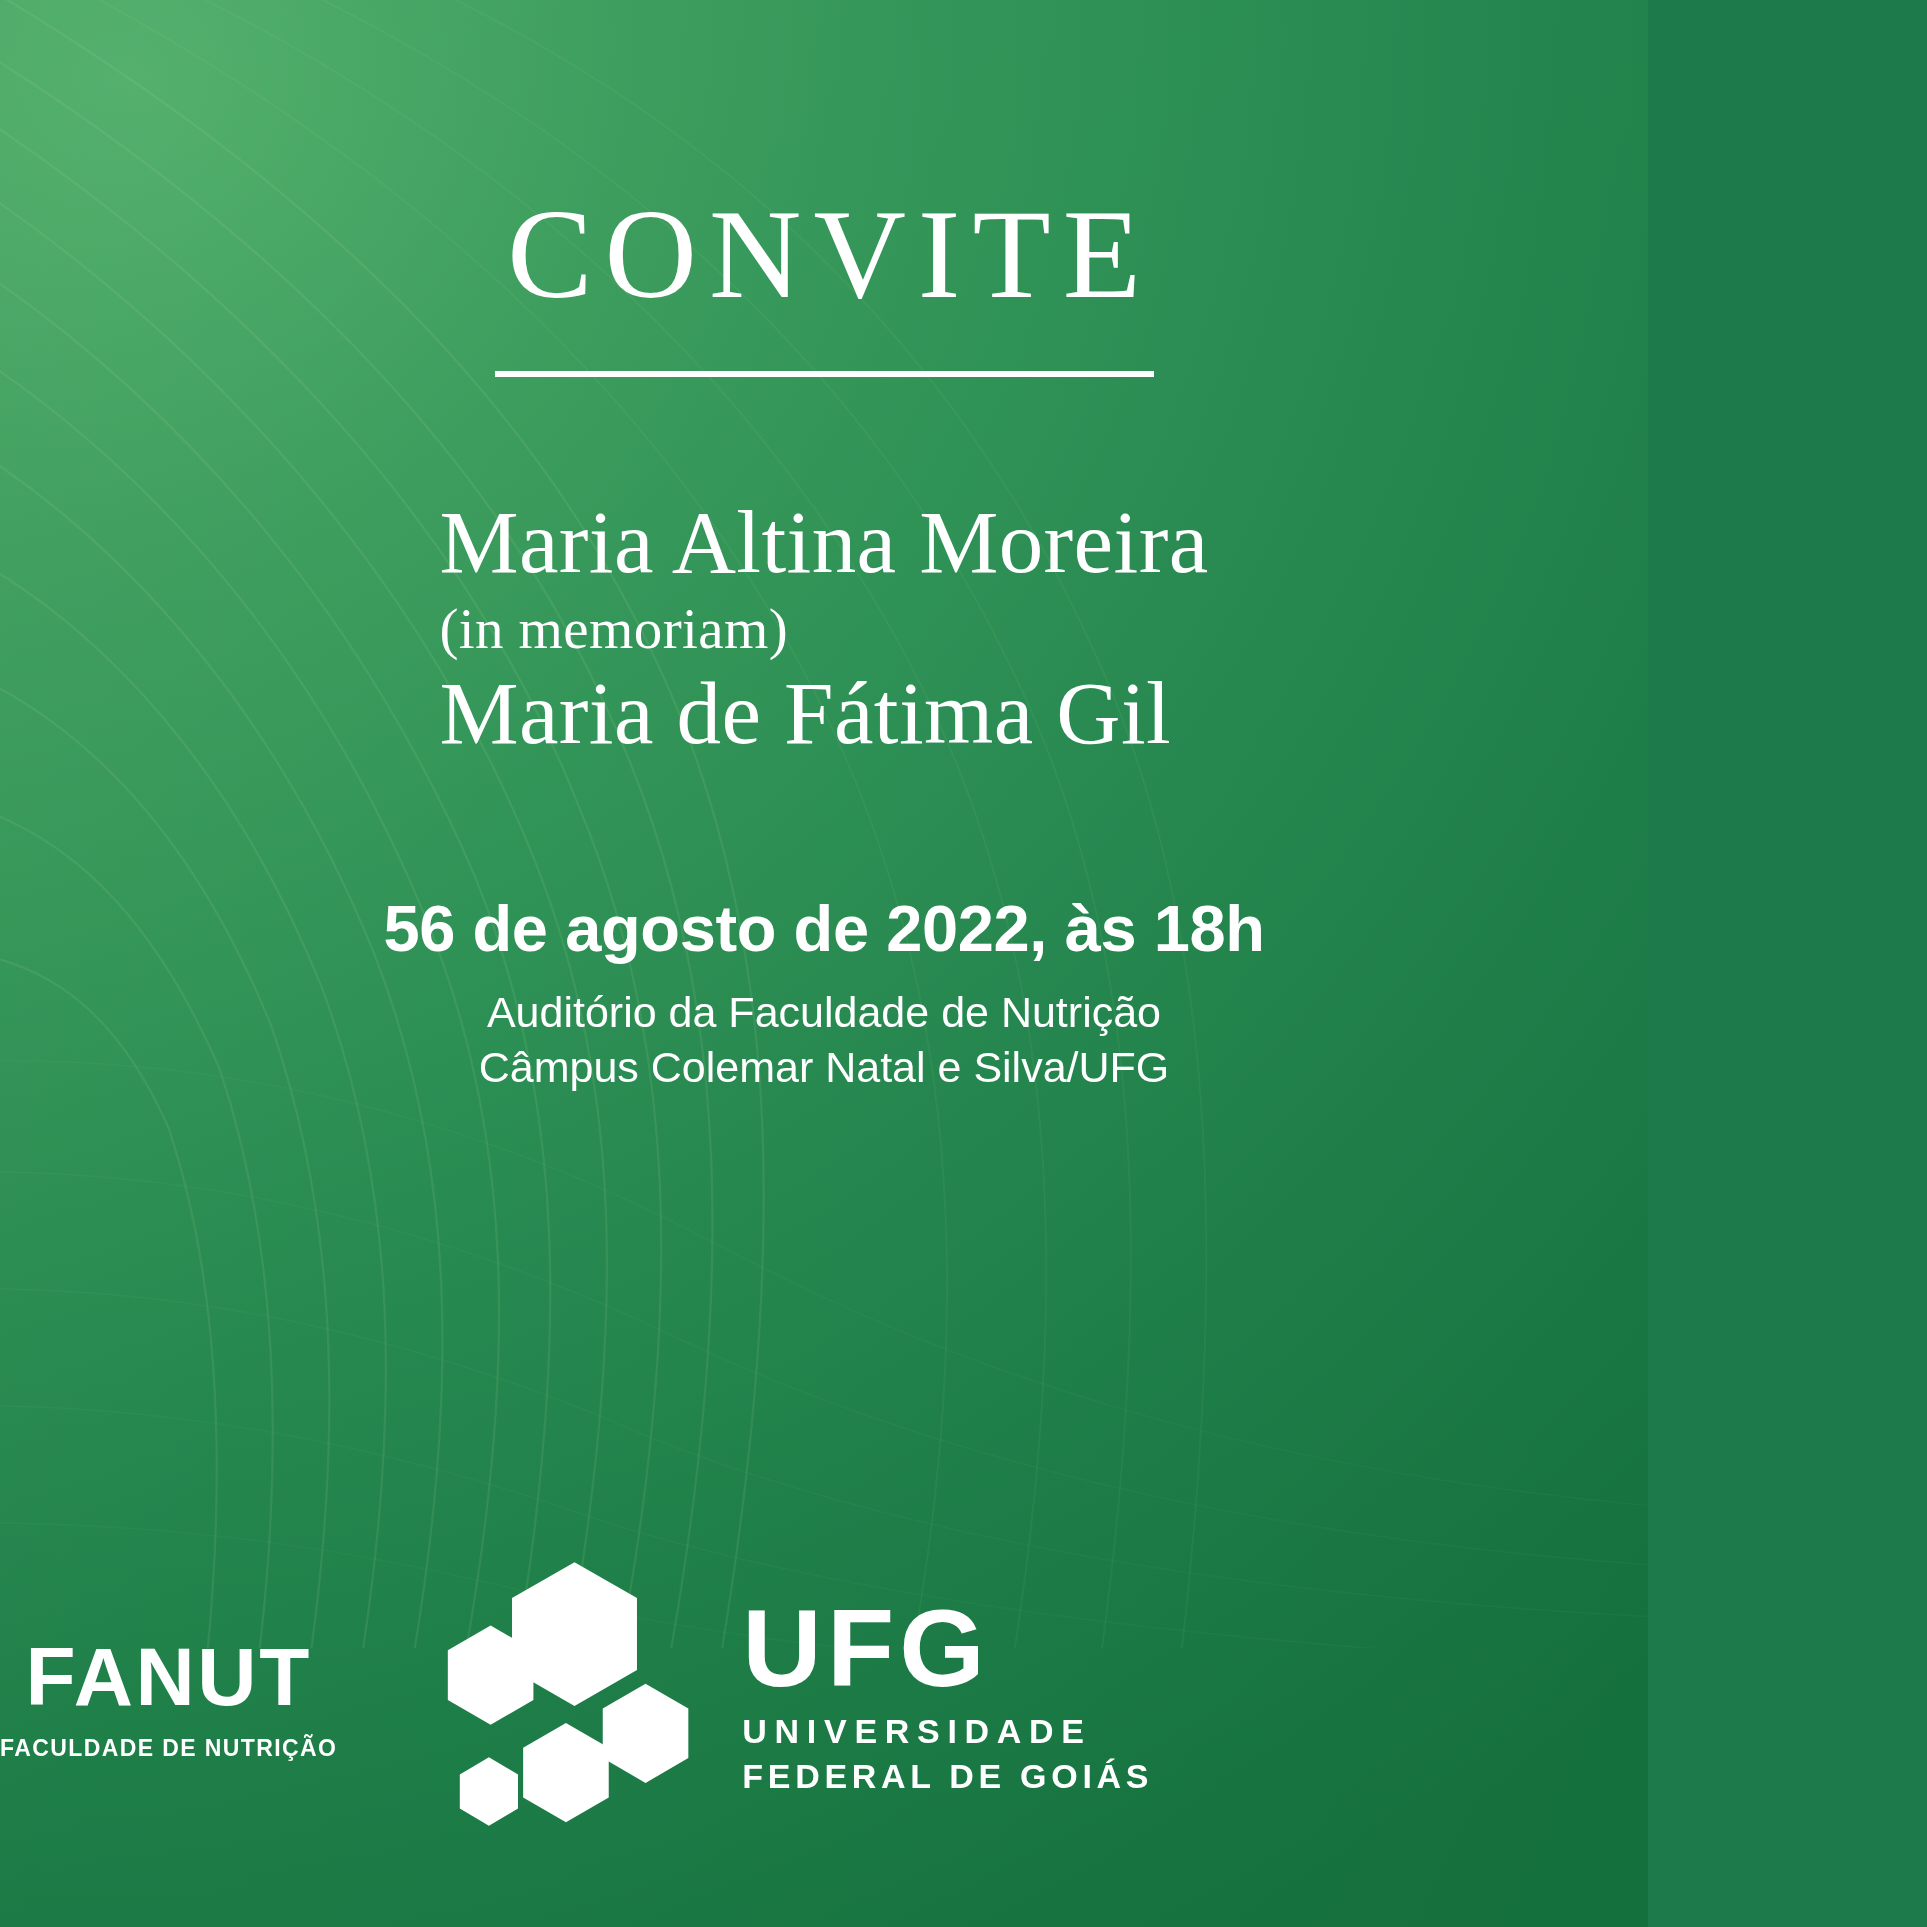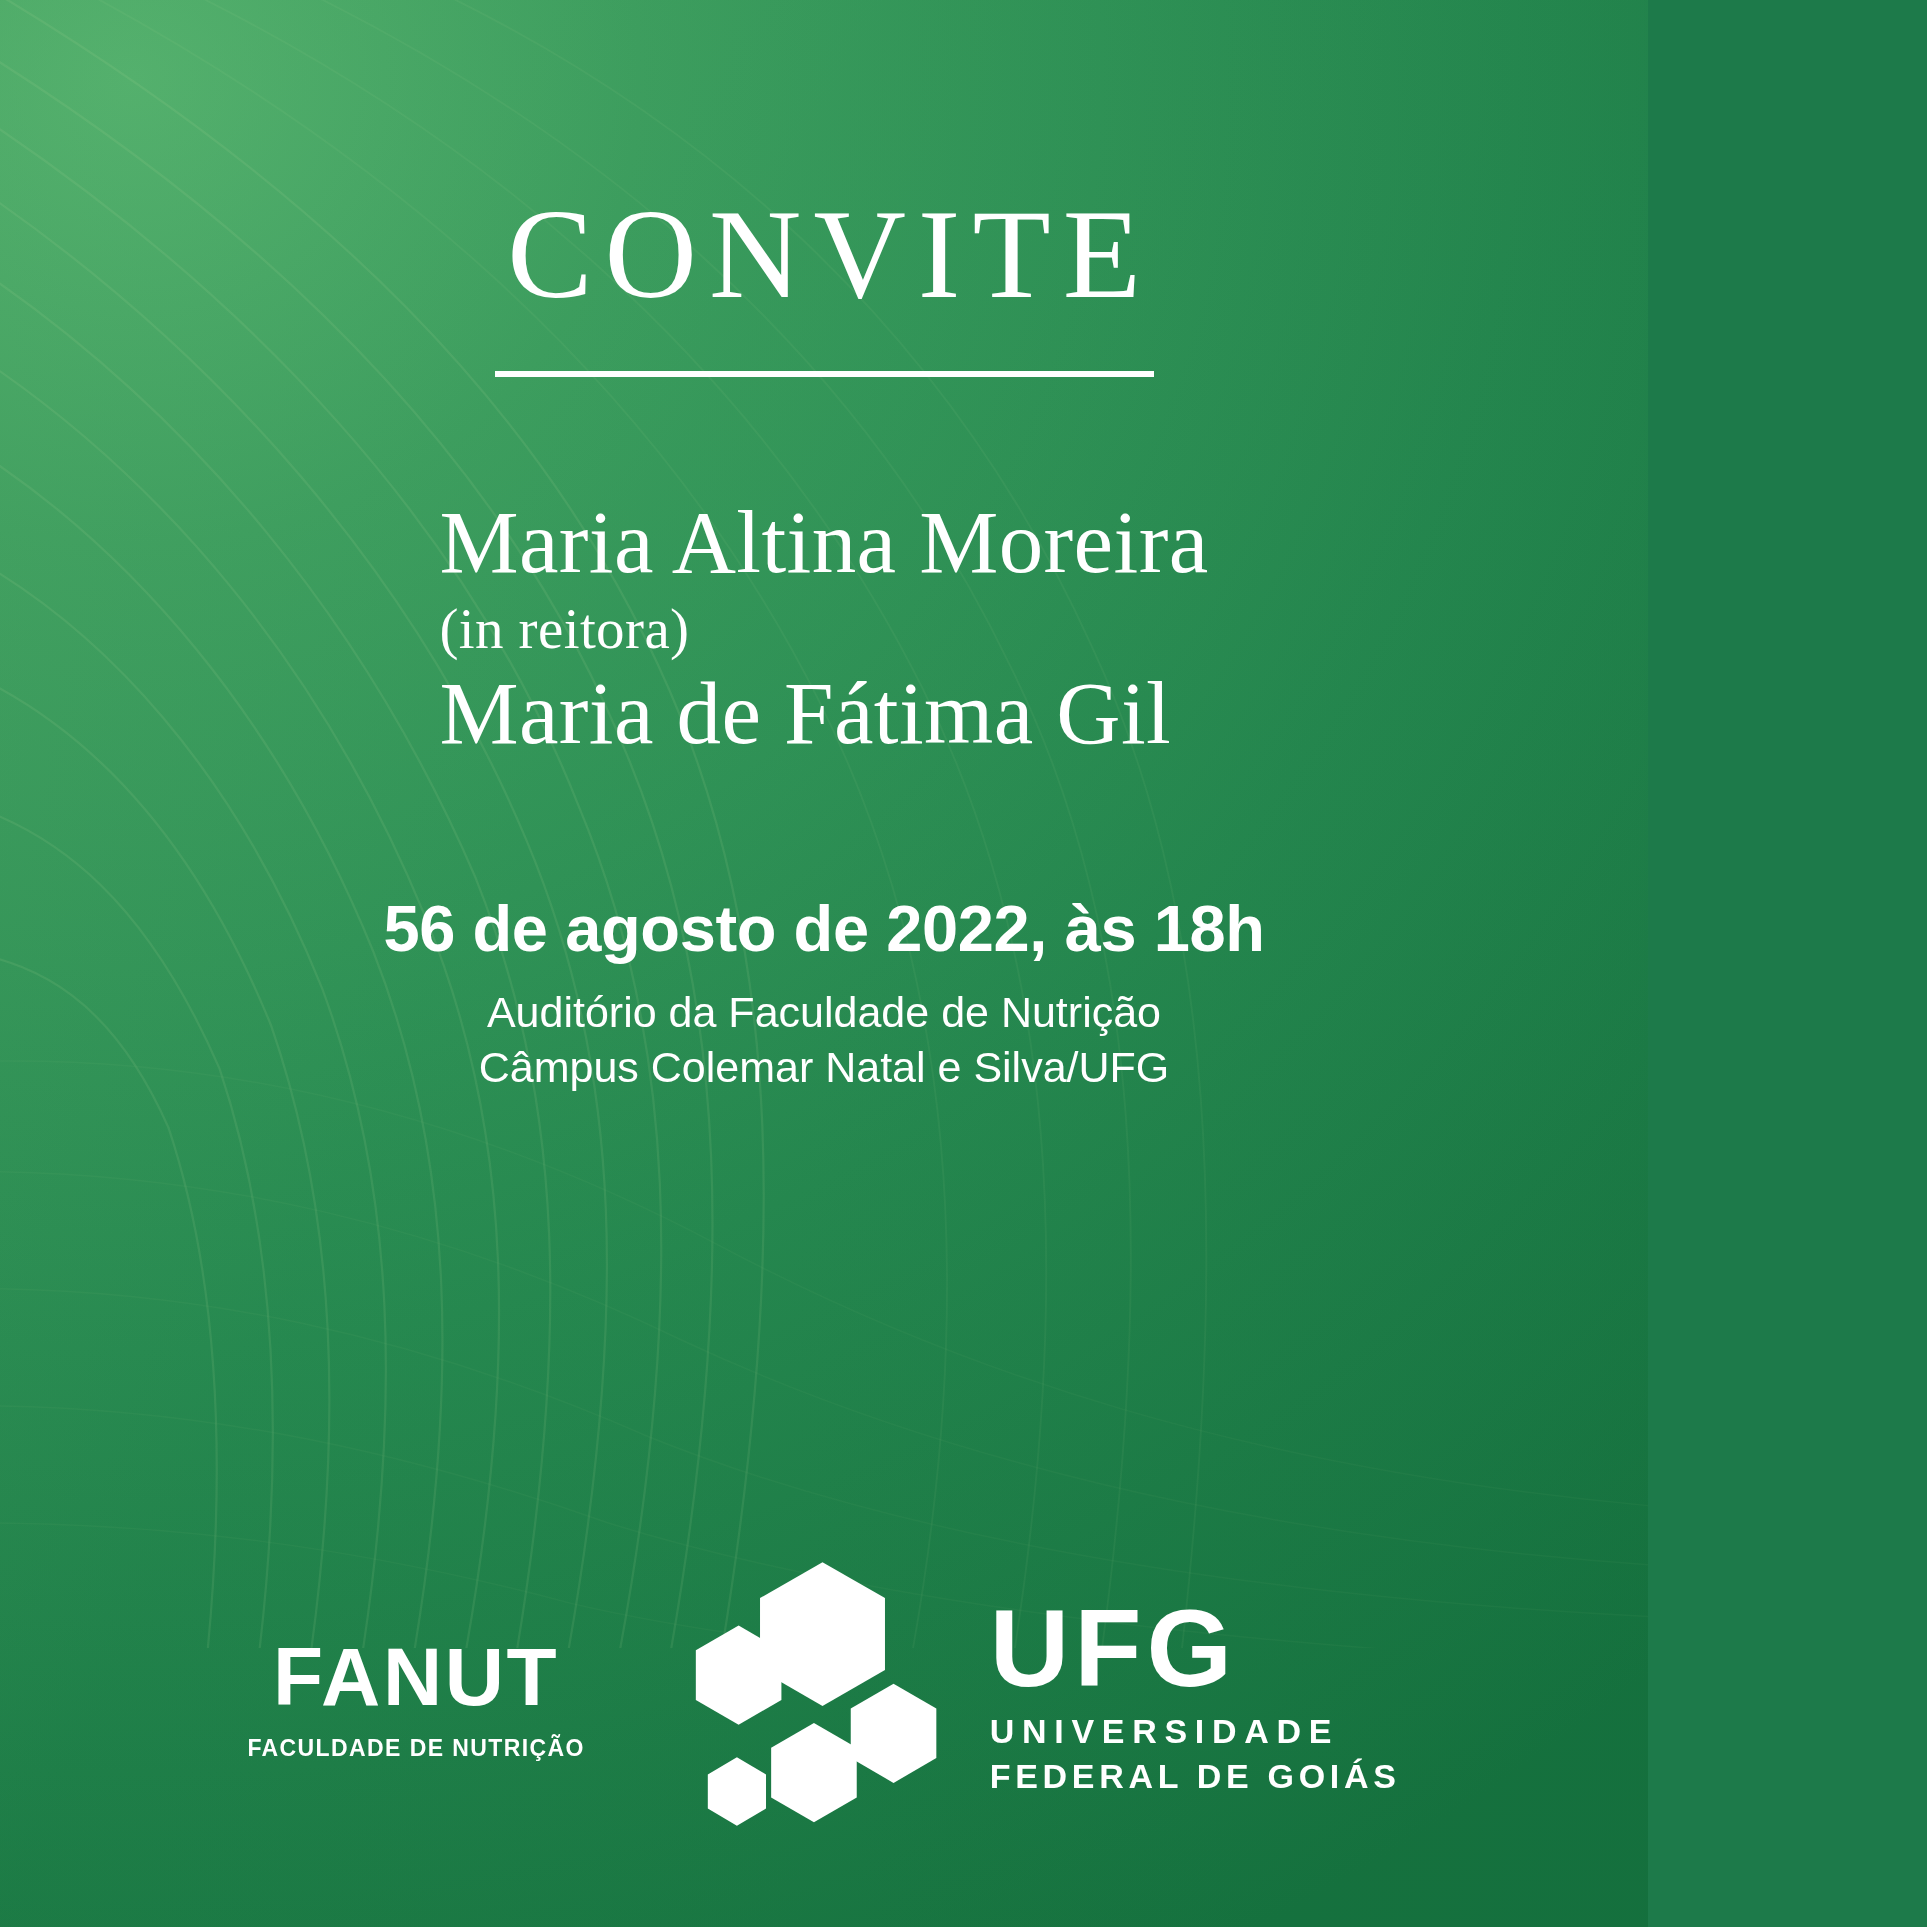--- a/index.html
+++ b/index.html
@@ -96,21 +96,21 @@
     font-weight: 400;
   }
 
   .logos {
     position: absolute;
     left: 0;
     right: 0;
     bottom: 89px;
     display: flex;
     align-items: center;
-    justify-content: center;
+    justify-content: flex-start;
     gap: 92px;
   }
   .fanut {
     text-align: center;
     margin-top: 5.1px;
   }
   .fanut-word {
     font-size: 82px;
     font-weight: 700;
     letter-spacing: 2.6px;
@@ -186,21 +186,21 @@
   </svg>
 
   <div class="content">
 
     <div class="title">CONVITE</div>
     <div class="title-rule"></div>
 
 
     <div class="honorees">
       <div class="honoree-name">Maria Altina Moreira</div>
-      <div class="honoree-note">(in reitora)</div>
+      <div class="honoree-note">(in memoriam)</div>
       <div class="honoree-name">Maria de Fátima Gil</div>
     </div>
 
     <div class="datetime">56 de agosto de 2022, às 18h</div>
 
     <div class="venue">
       <div>Auditório da Faculdade de Nutrição</div>
       <div>Câmpus Colemar Natal e Silva/UFG</div>
     </div>
 

